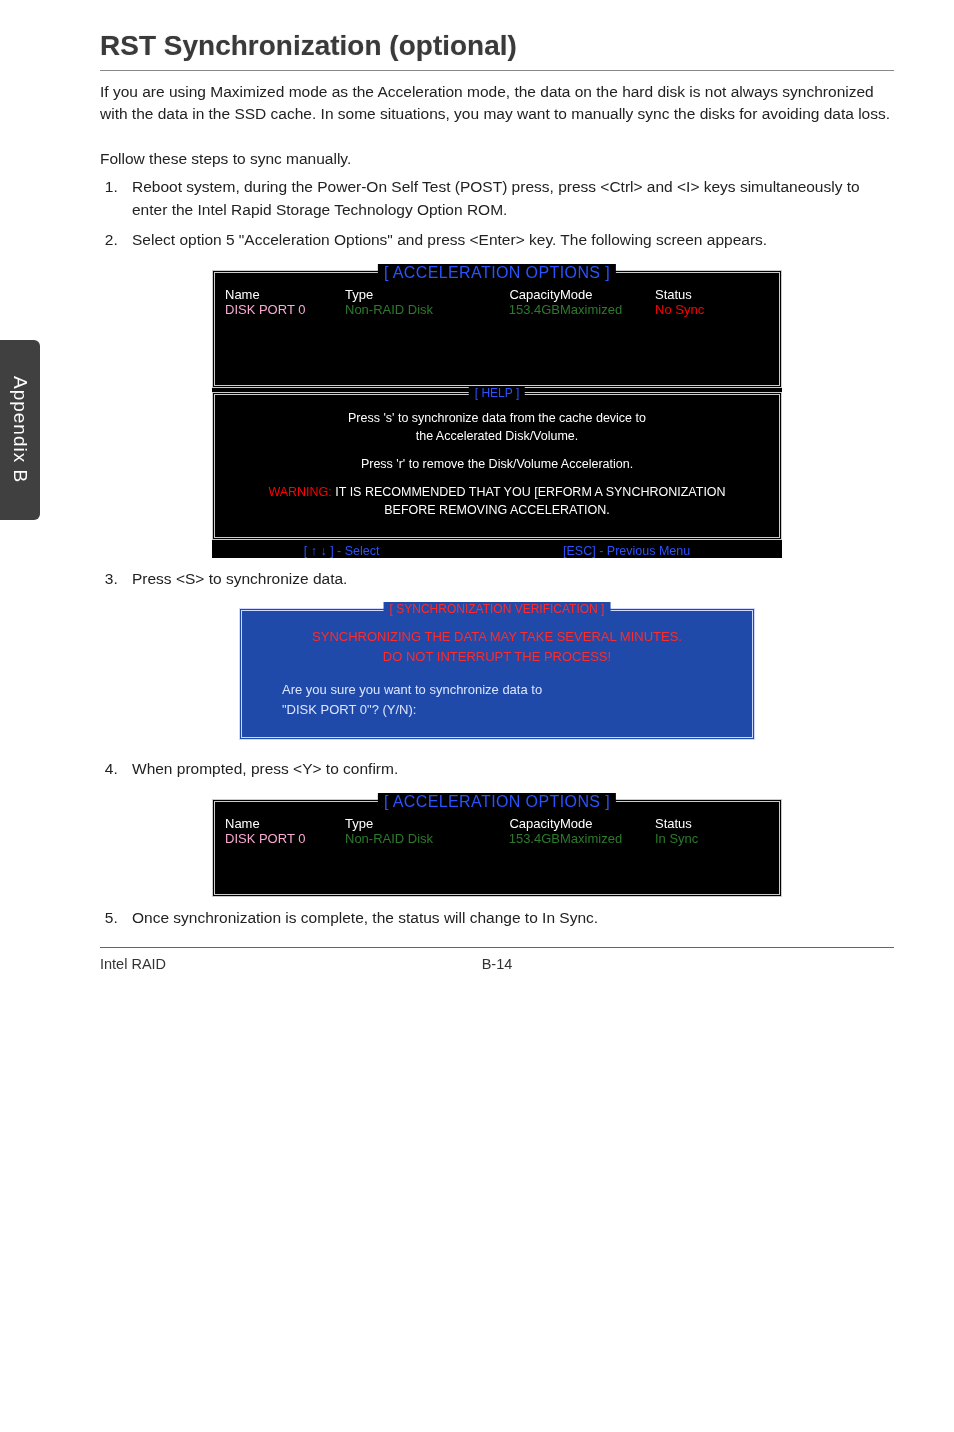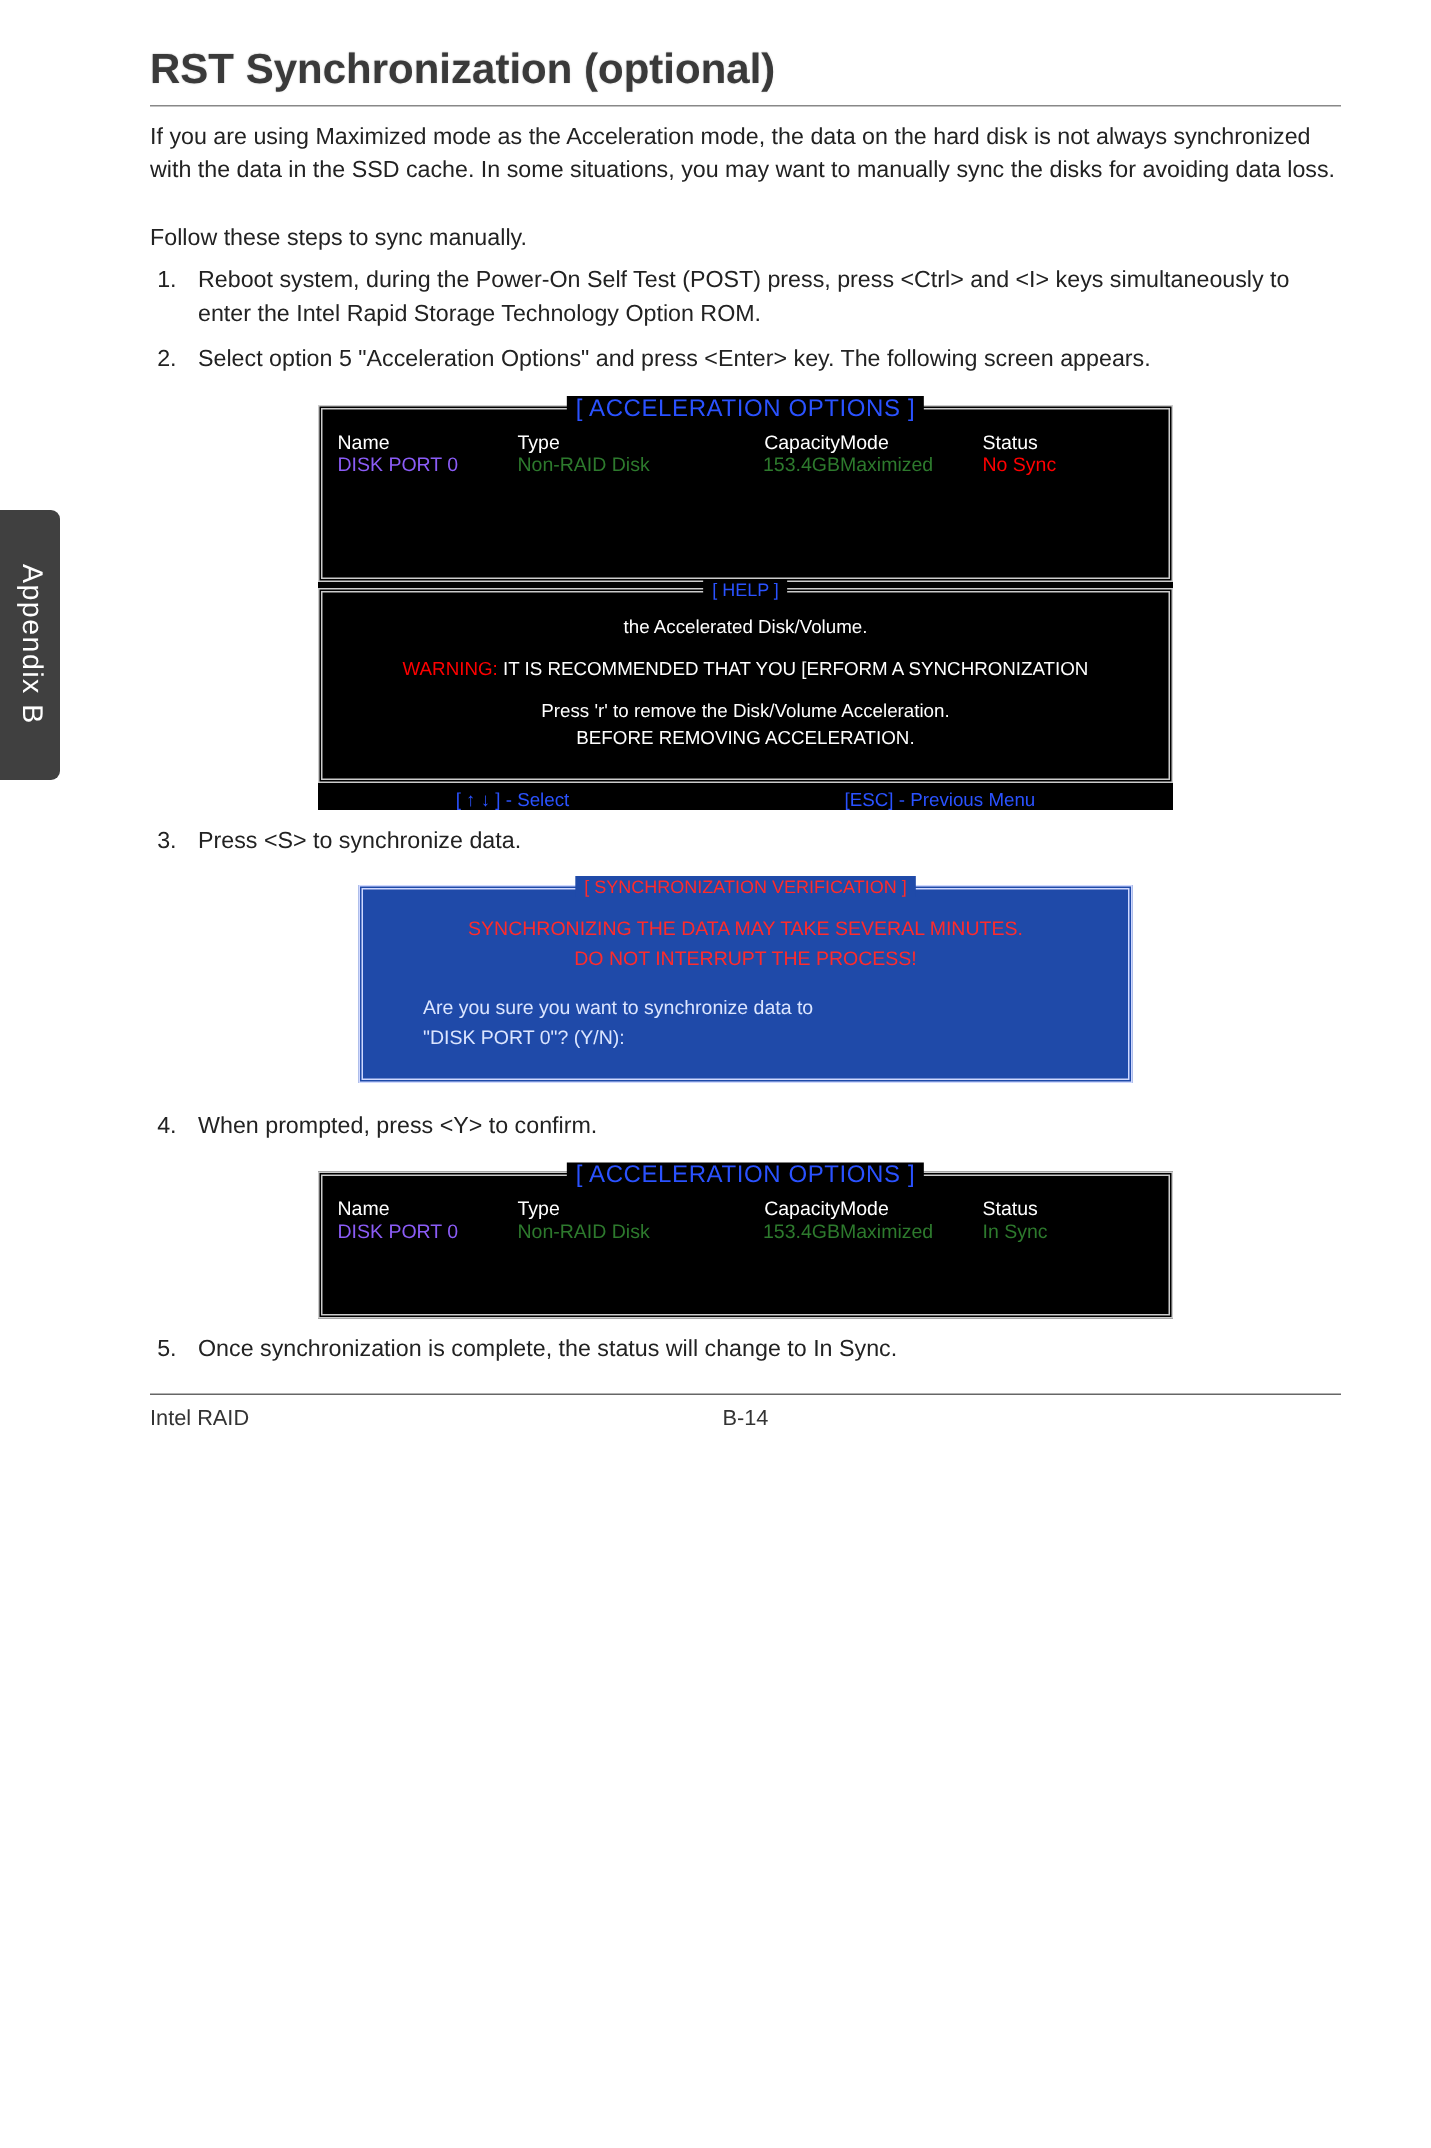--- a/index.html
+++ b/index.html
@@ -93,21 +93,21 @@
   .cols {
     display: flex;
     color: #fff;
   }
   .cols .col-name   { flex: 0 0 120px; }
   .cols .col-type   { flex: 0 0 140px; }
   .cols .col-cap    { flex: 0 0 75px;  text-align: right; padding-right: 0;}
   .cols .col-mode   { flex: 0 0 95px; }
   .cols .col-status { flex: 1 1 auto; }
 
-  .row-data .col-name   { color: #8b5cf6; }
+  .row-data .col-name   { color: #f9a8d4; }
   .row-data .col-type   { color: #2d7a2d; }
   .row-data .col-cap    { color: #2d7a2d; }
   .row-data .col-mode   { color: #2d7a2d; }
   .row-data .col-status { color: #ff0000; }
   .row-data.synced .col-status { color: #2d7a2d; }
 
   .accel-body {
     min-height: 80px;
   }
 
@@ -216,25 +216,26 @@
         <div class="col-name">DISK PORT 0</div>
         <div class="col-type">Non-RAID Disk</div>
         <div class="col-cap">153.4GB</div>
         <div class="col-mode">Maximized</div>
         <div class="col-status">No Sync</div>
       </div>
       <div style="height:60px;"></div>
     </div>
     <div class="help-frame">
       <div class="help-title">[  HELP  ]</div>
+      <p>Press 's' to synchronize data from the cache device to</p>
       <p>the Accelerated Disk/Volume.</p>
+      <p style="margin-top:14px;">Press 'r' to remove the Disk/Volume Acceleration.</p>
       <p style="margin-top:14px;">
         <span class="warn-red">WARNING:</span><span> IT IS RECOMMENDED THAT YOU [ERFORM A SYNCHRONIZATION</span>
       </p>
-      <p style="margin-top:14px;">Press 'r' to remove the Disk/Volume Acceleration.</p>
       <p>BEFORE REMOVING ACCELERATION.</p>
     </div>
     <div class="footer-bar">
       <span>[ ↑ ↓ ] - Select</span>
       <span>[ESC] - Previous Menu</span>
     </div>
   </div>
 
   <ol class="steps" start="3">
     <li>Press &lt;S&gt; to synchronize data.</li>

